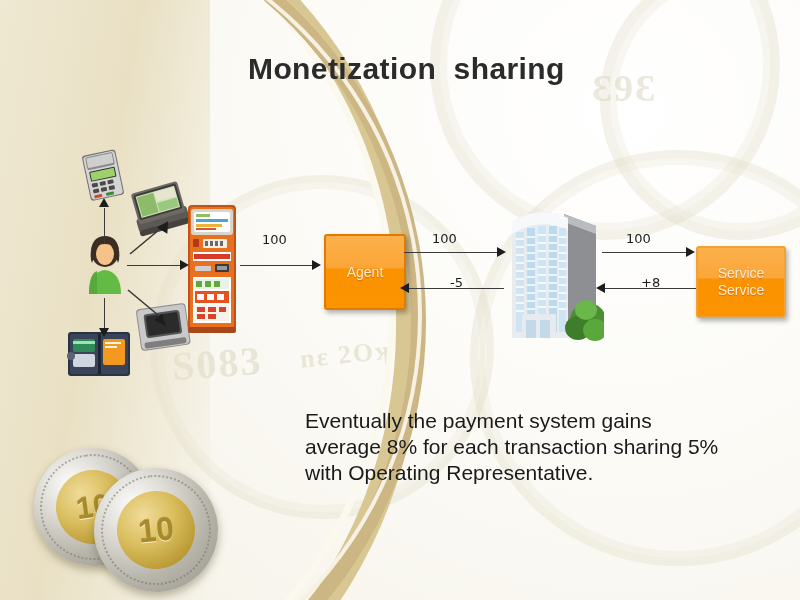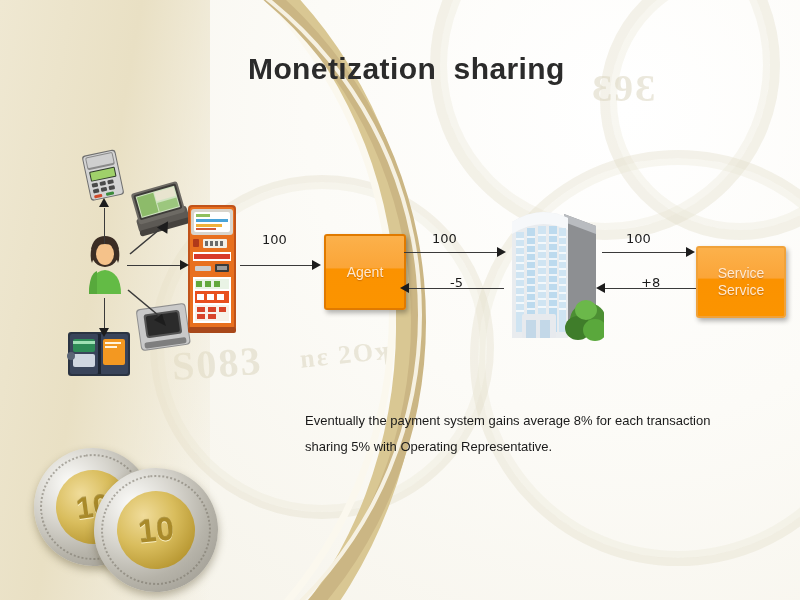--- a/index.html
+++ b/index.html
@@ -36,21 +36,21 @@
   
   #title{
     position:absolute;left:248px;top:52px;
     font-size:30px;font-weight:bold;color:#2b2b2b;
     letter-spacing:.4px;white-space:pre;
   }
 
   
   #body-text{
     position:absolute;left:305px;top:408px;width:420px;
-    font-size:13px;line-height:26px;color:#1a1a1a;
+    font-size:21px;line-height:26px;color:#1a1a1a;
   }
 
   
   .node-box{
     position:absolute;border-radius:3px;
     background:linear-gradient(180deg,#fcb14b 0%,#fba538 44%,#fb9200 46%,#fb9400 100%);
     box-shadow:2px 3px 5px rgba(0,0,0,.30);
     color:#ffe9cf;text-align:center;
     display:flex;align-items:center;justify-content:center;
     font-size:14px;line-height:17px;text-shadow:0 1px 1px rgba(150,70,0,.45);

